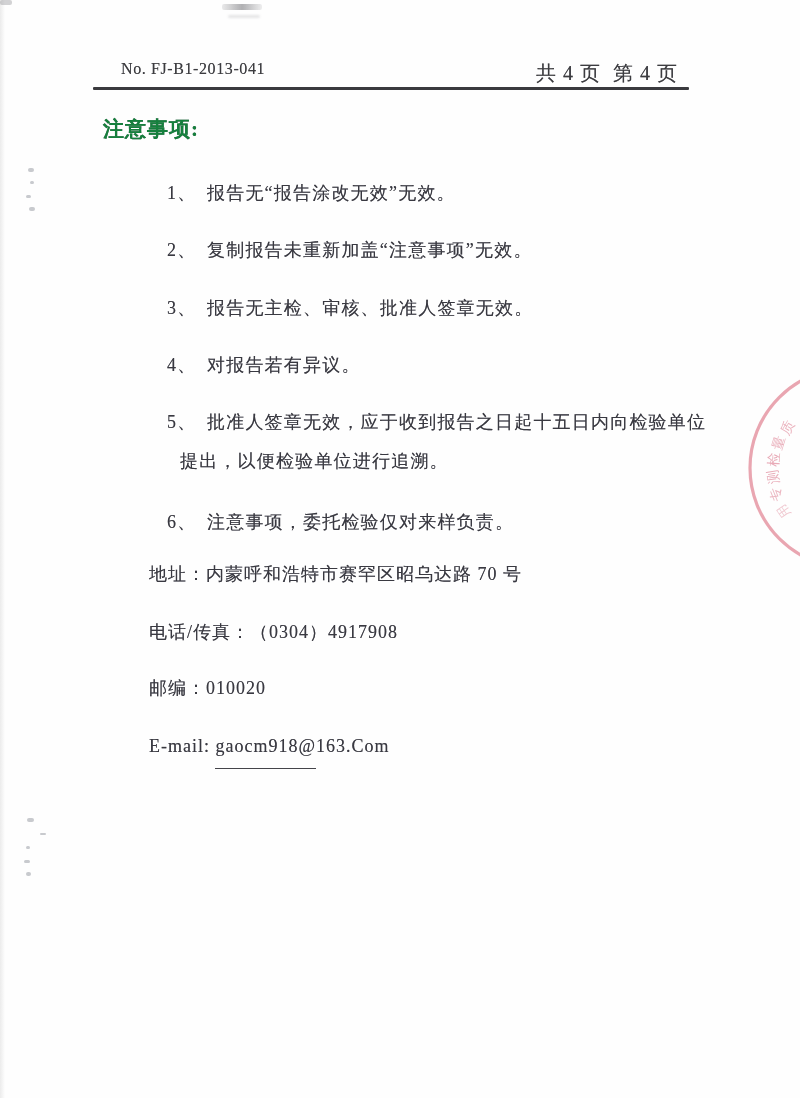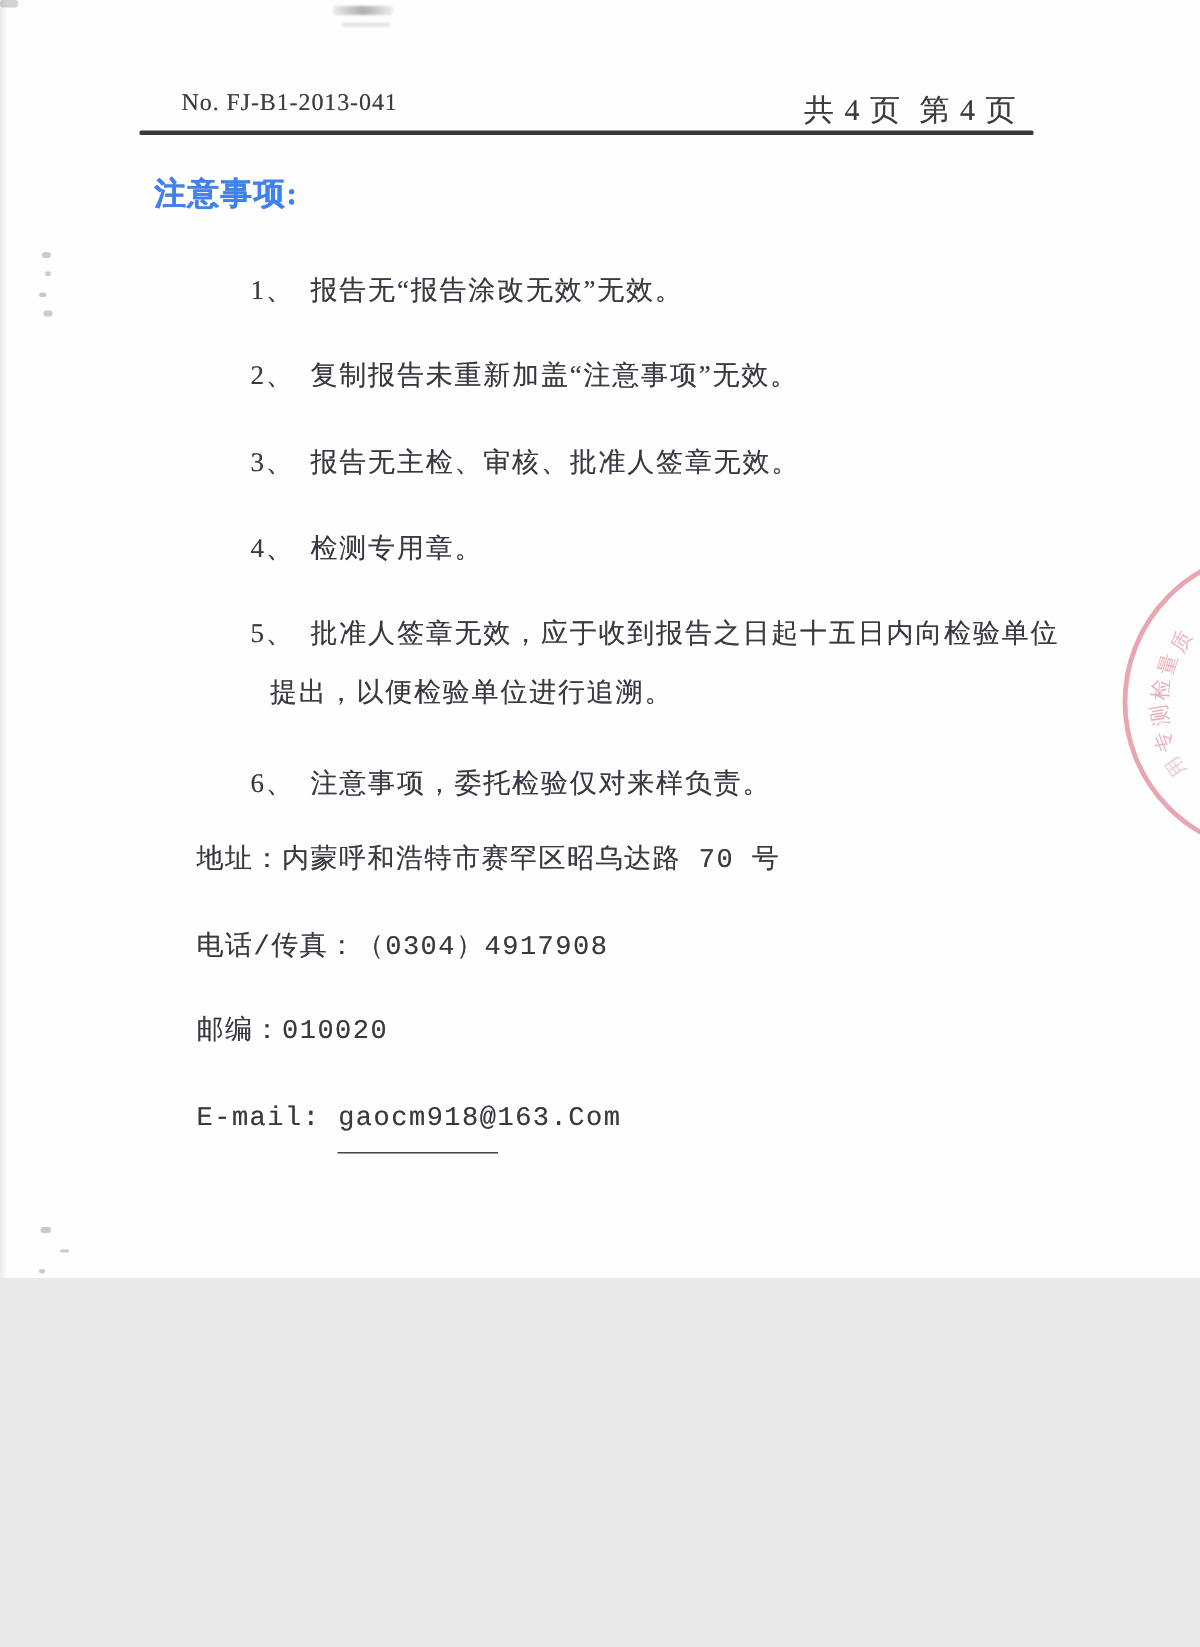--- a/index.html
+++ b/index.html
@@ -1,18 +1,18 @@
 <!DOCTYPE html>
 <html><head>
 <meta charset="utf-8">
 <style>
   html,body{margin:0;padding:0;background:#e9e9e9;}
   .page{
     position:relative;
-    width:800px;height:852px;
+    width:800px;height:1098px;
     background:#fefefe;
     overflow:hidden;
     font-family:"Liberation Serif","DejaVu Serif",serif;
     color:#38383c;
   }
   
   .edge-shade{
     position:absolute;left:0;top:0;width:5px;height:100%;
     background:linear-gradient(to right, rgba(170,170,170,.22), rgba(255,255,255,0));
     pointer-events:none;
@@ -26,37 +26,37 @@
     position:absolute;right:122px;top:60px;
     font-size:20px;letter-spacing:1px;color:#3c3c40;white-space:pre;
     text-shadow:0 0 .4px rgba(60,60,64,.6);
   }
   .header-rule{
     position:absolute;left:93px;top:87px;width:596px;height:3px;
     background:#3a3a3e;border-radius:1px;
   }
   .doc-title{
     position:absolute;left:103px;top:115px;
-    font-size:21px;font-weight:bold;letter-spacing:1px;color:#3b82f6;
+    font-size:21px;font-weight:bold;letter-spacing:1px;color:#15803d;
     text-shadow:0 0 .5px rgba(44,44,48,.7);
   }
   .note{
     position:absolute;left:0;width:100%;
     font-size:18px;letter-spacing:1.2px;line-height:24px;color:#393941;
     text-shadow:0 0 .4px rgba(57,57,65,.55);
   }
   .note .num{position:absolute;left:167px;}
   .note .txt{position:absolute;left:207px;white-space:nowrap;}
   .note .txt.cont{left:180px;}
   .contact{
     position:absolute;left:0;width:100%;
     font-size:18px;letter-spacing:1px;line-height:24px;color:#393941;
     text-shadow:0 0 .4px rgba(57,57,65,.55);
   }
-  .contact .txt{position:absolute;left:131px;white-space:nowrap;font-family:Liberation Mono, monospace;}
+  .contact .txt{position:absolute;left:149px;white-space:nowrap;}
   .underlined{border-bottom:1.5px solid #44444a;padding-bottom:12px;}
   
   .stamp{position:absolute;left:700px;top:368px;width:100px;height:210px;pointer-events:none;}
   .stamp svg{overflow:visible;}
   
   .artifact{position:absolute;pointer-events:none;border-radius:2px;}
   .smudge-top{left:222px;top:4px;width:40px;height:6px;
     background:linear-gradient(to right,rgba(120,120,125,.15),rgba(110,110,115,.55),rgba(120,120,125,.12));
     filter:blur(.6px);}
   .smudge-top2{left:228px;top:15px;width:32px;height:3px;background:rgba(140,140,145,.22);filter:blur(.8px);}
@@ -95,21 +95,21 @@
   <div class="note" style="top:238px;">
     <span class="num">2、</span>
     <span class="txt">复制报告未重新加盖“注意事项”无效。</span>
   </div>
   <div class="note" style="top:296px;">
     <span class="num">3、</span>
     <span class="txt">报告无主检、审核、批准人签章无效。</span>
   </div>
   <div class="note" style="top:353px;">
     <span class="num">4、</span>
-    <span class="txt">检测专用章。</span>
+    <span class="txt">对报告若有异议。</span>
   </div>
   <div class="note" style="top:410px;">
     <span class="num">5、</span>
     <span class="txt">批准人签章无效，应于收到报告之日起十五日内向检验单位</span>
   </div>
   <div class="note" style="top:449px;">
     <span class="txt cont">提出，以便检验单位进行追溯。</span>
   </div>
   <div class="note" style="top:510px;">
     <span class="num">6、</span>

